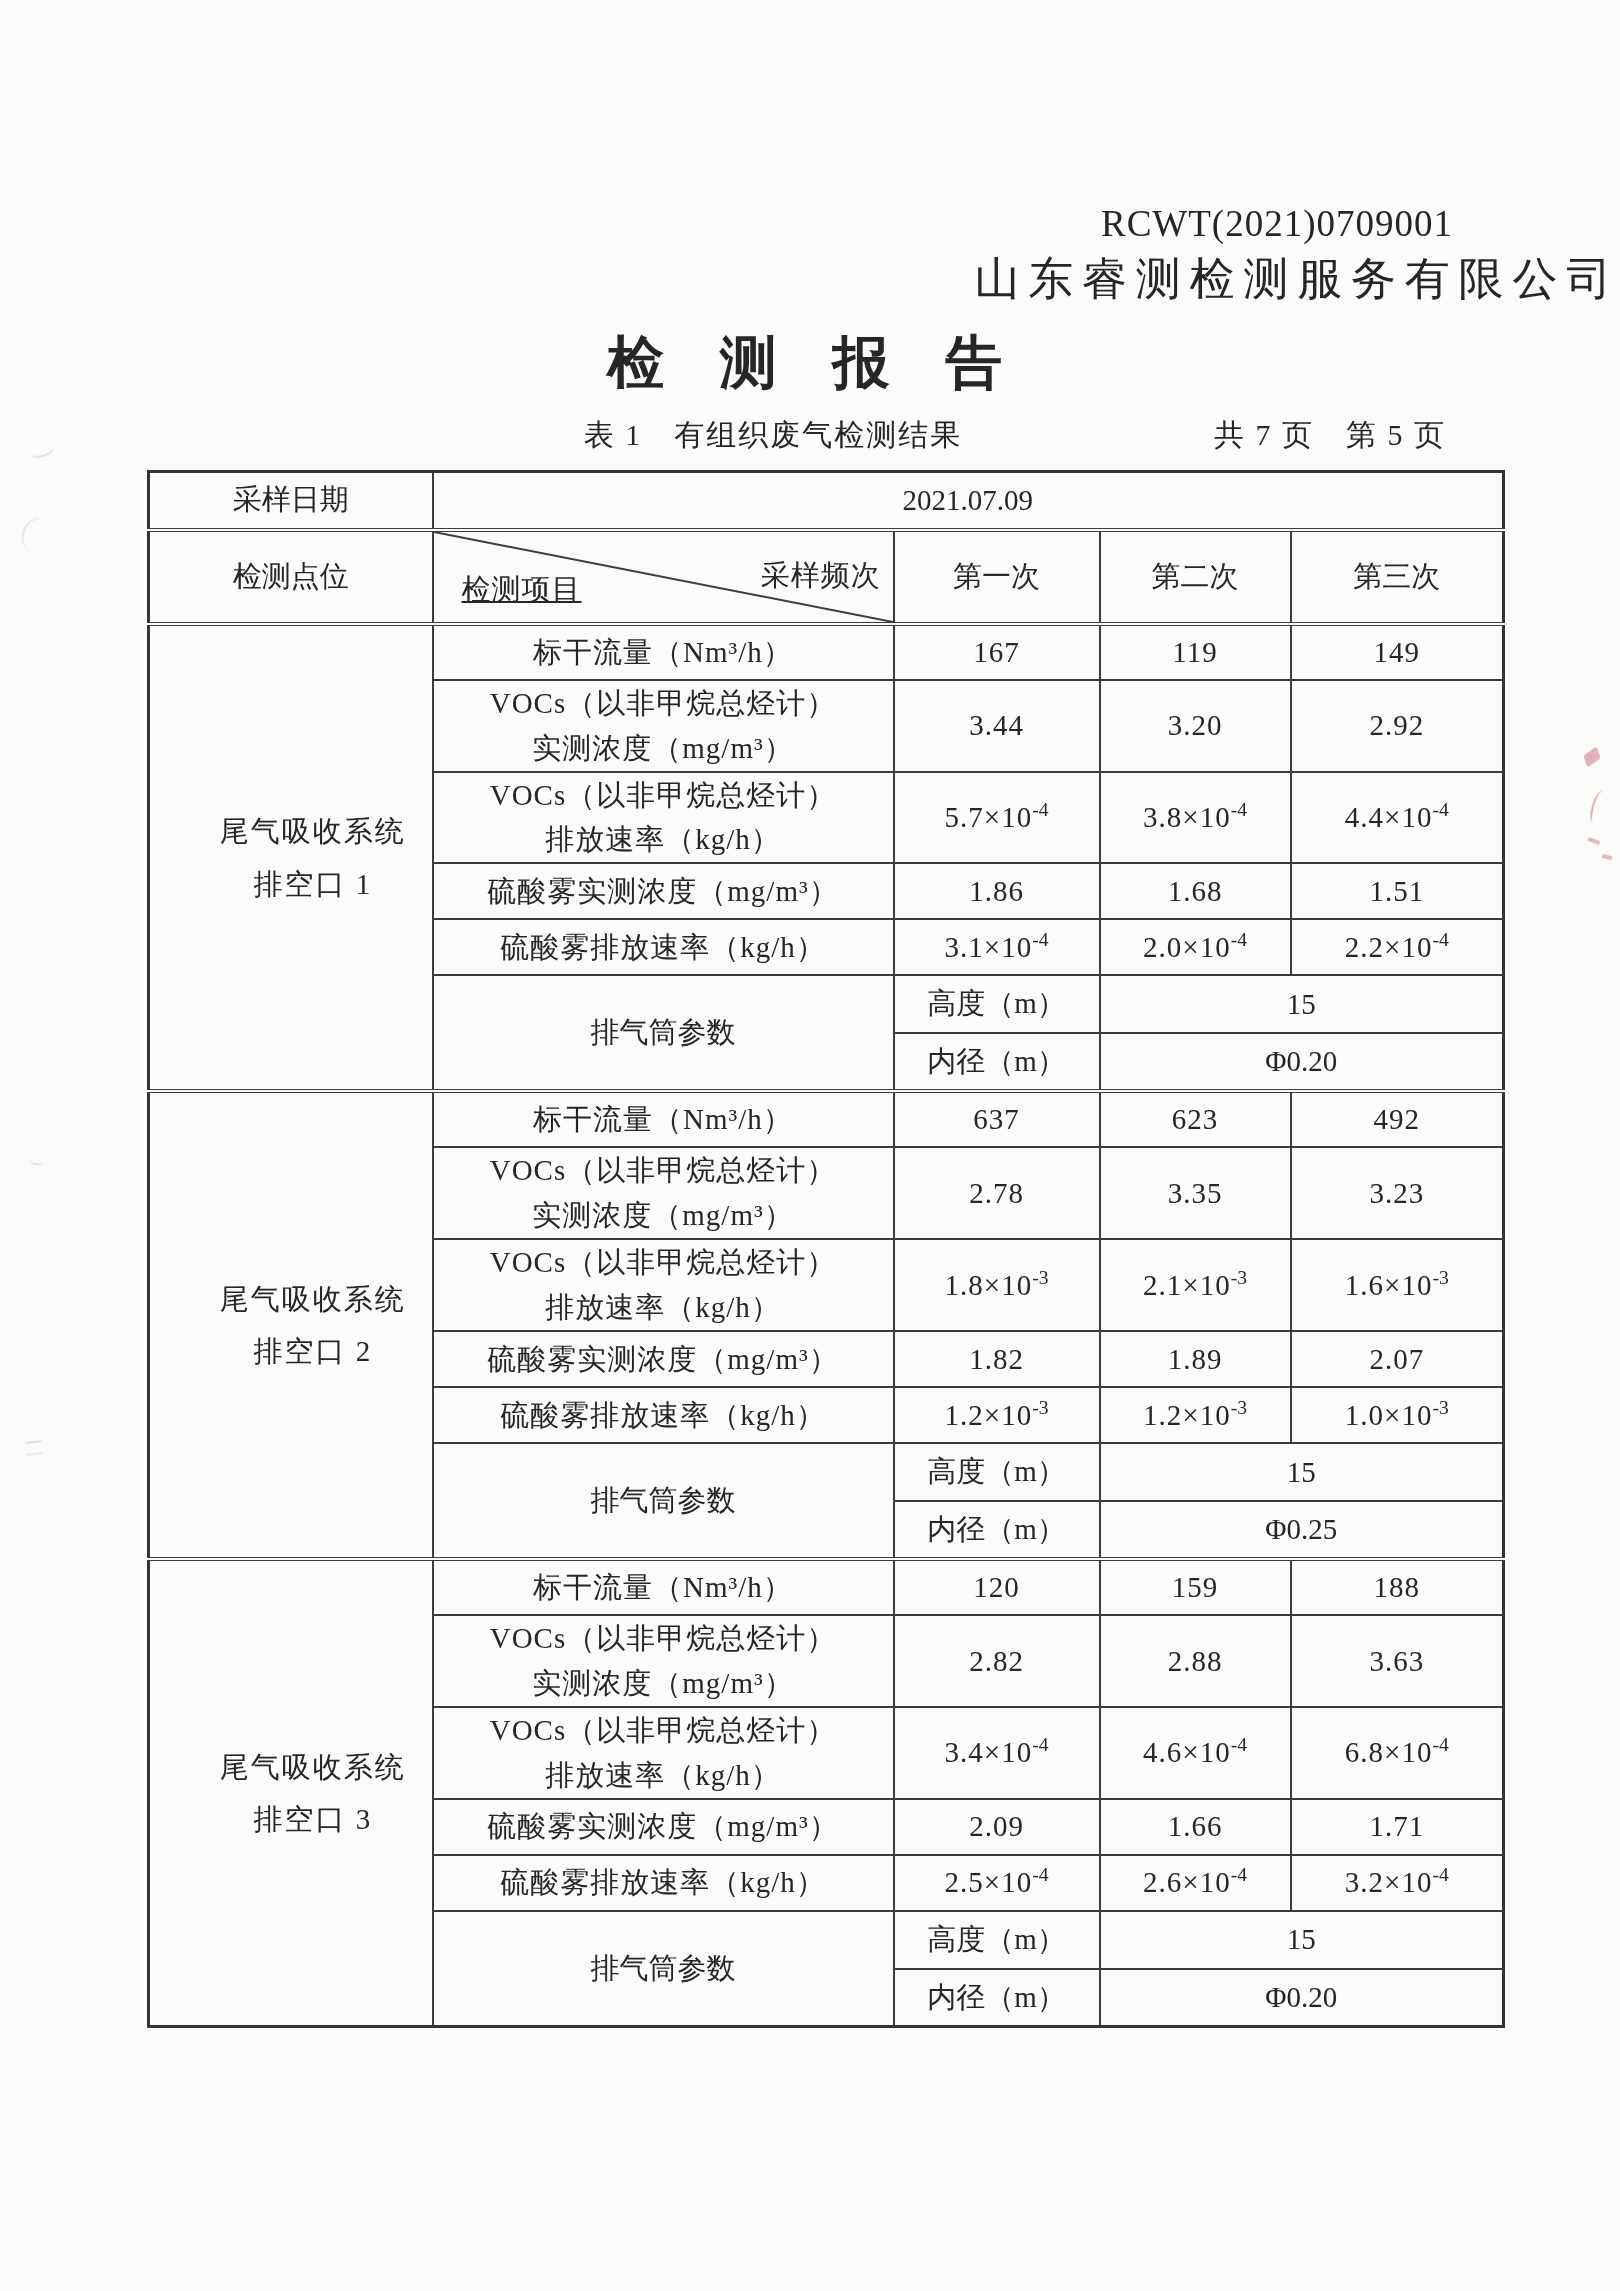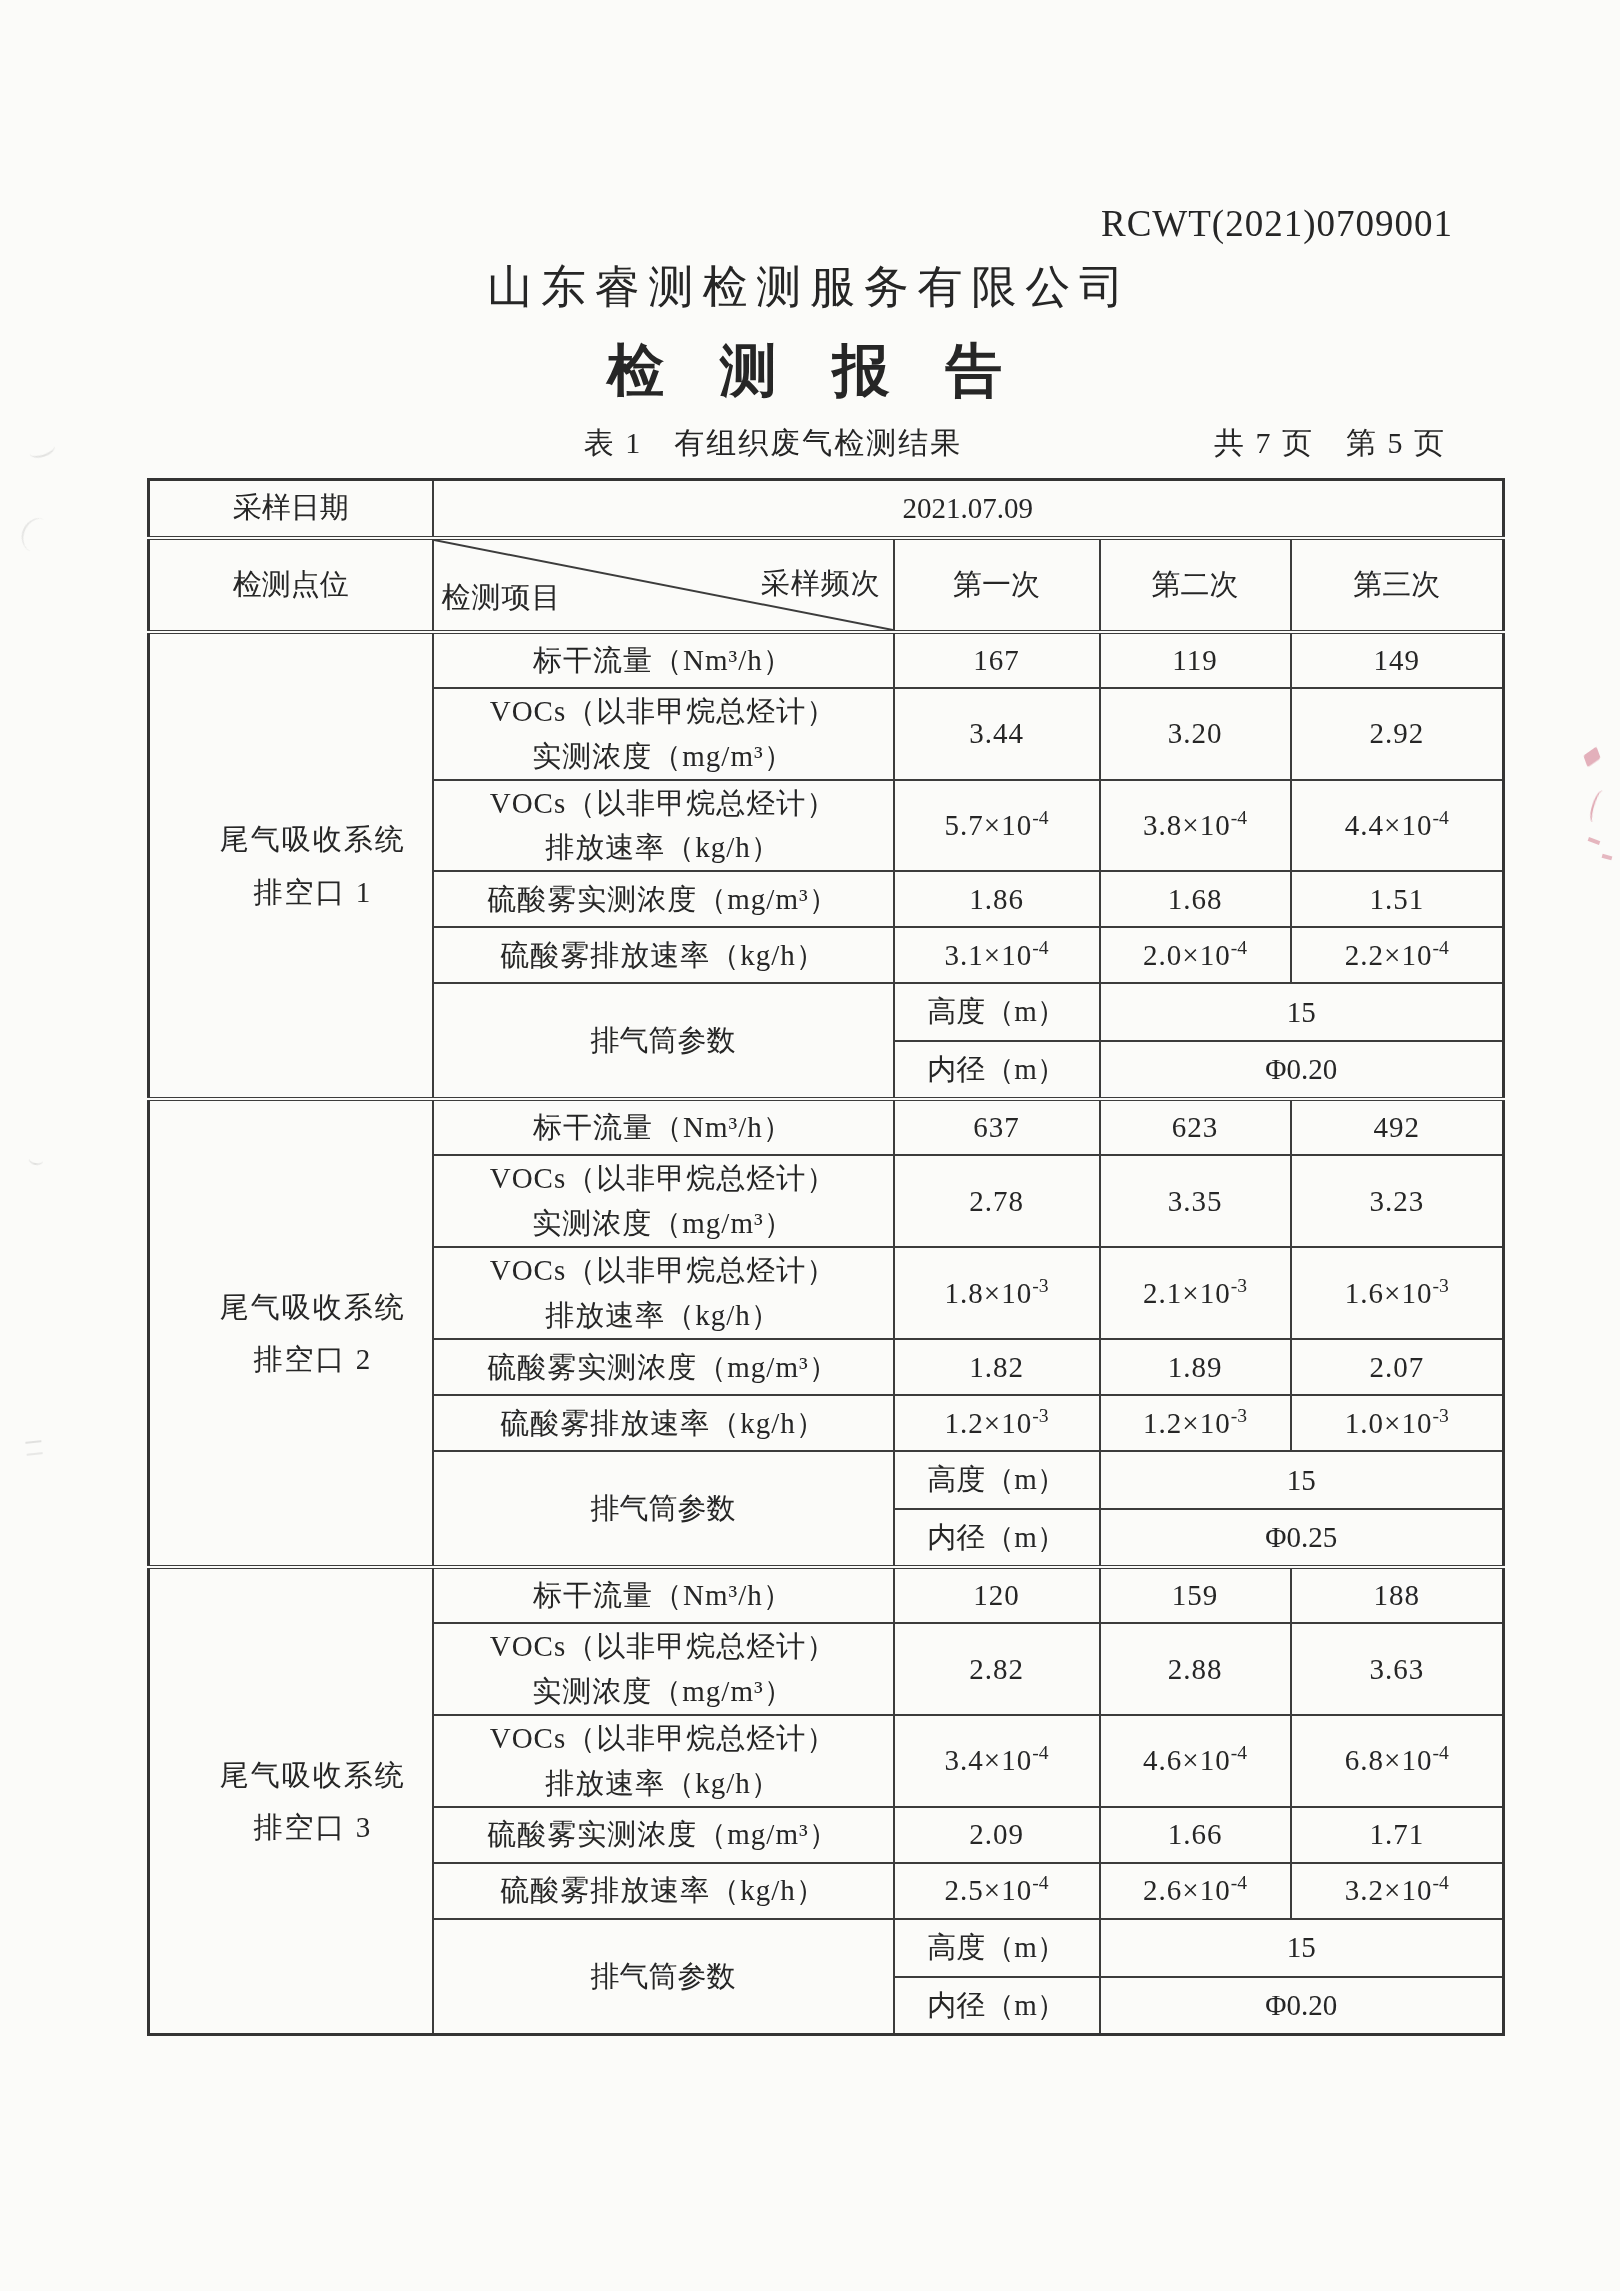--- a/index.html
+++ b/index.html
@@ -12,24 +12,24 @@
     overflow:hidden;
   }
   .report-no {
     padding-top:202px;
     text-align:right;
     padding-right:167px;
     font-size:37px;
     letter-spacing:1px;
   }
   .company {
-    text-align:center;
+    text-align:right;
     font-size:45px;
     letter-spacing:8.8px;
-    margin-top:12px;
+    margin-top:4px;
   }
   .title {
     text-align:center;
     font-size:57px;
     font-weight:bold;
     letter-spacing:10.8px;
     margin:15.7px 0 0 0;
     font-family:Liberation Mono, monospace;
   }
   .caption-row { position:relative; margin-top:13.7px; height:43px; font-size:30px; }
@@ -63,21 +63,21 @@
   tr.rp { height:58px; }
 
   td.pt div { line-height:1.8; letter-spacing:2px;padding-left:44px; }
   td.lab div { line-height:1.55; letter-spacing:1px; }
   td.val { letter-spacing:1px; }
   sup { font-size:19.6px; line-height:0; vertical-align:super; letter-spacing:0; }
 
   td.diag { position:relative; }
   td.diag svg { position:absolute; left:0; top:0; width:100%; height:100%; display:block; }
   .freq { position:absolute; top:24px; right:11.8px; letter-spacing:1px; }
-  .item { position:absolute; bottom:11.8px; left:8px; letter-spacing:1px; }
+  .item { position:absolute; bottom:11.8px; left:28px; letter-spacing:1px;text-decoration:underline; }
 
   .mark { position:absolute; pointer-events:none; }
   #m1 { left:29px; top:443px; width:25.5px; height:11.8px; border-bottom:2.9px solid rgba(110,110,110,0.18); border-radius:50%; transform:rotate(-18deg); filter:blur(0.6px); }
   #m2 { left:21.6px; top:518px; width:29px; height:35px; border-left:2.9px solid rgba(110,110,110,0.16); border-radius:50%; transform:rotate(24deg); filter:blur(0.7px); }
   #m3 { left:29px; top:1155px; width:13.7px; height:7.8px; border-bottom:2.9px solid rgba(120,120,120,0.20); border-radius:50%; transform:rotate(10deg); filter:blur(0.6px); }
   #m4 { left:25.5px; top:1441px; width:15.7px; height:9.8px; border-top:2px solid rgba(120,120,120,0.20); border-bottom:2px solid rgba(120,120,120,0.15); transform:rotate(-6deg); filter:blur(0.6px); }
   #p1 { left:1584px; top:751px; width:15.7px; height:11.8px; background:rgba(198,85,110,0.45); border-radius:2px; transform:rotate(-35deg) skewX(-15deg); filter:blur(0.4px); }
   #p2 { left:1592px; top:790px; width:9.8px; height:33px; border-left:2.9px solid rgba(198,85,110,0.50); border-radius:60% 40%; transform:rotate(14deg); filter:blur(0.4px); }
   #p3 { left:1588px; top:839px; width:11.8px; height:3.9px; background:rgba(198,85,110,0.42); transform:rotate(20deg); }
   #p4 { left:1602px; top:855px; width:9.8px; height:3.9px; background:rgba(198,85,110,0.40); transform:rotate(15deg); }

